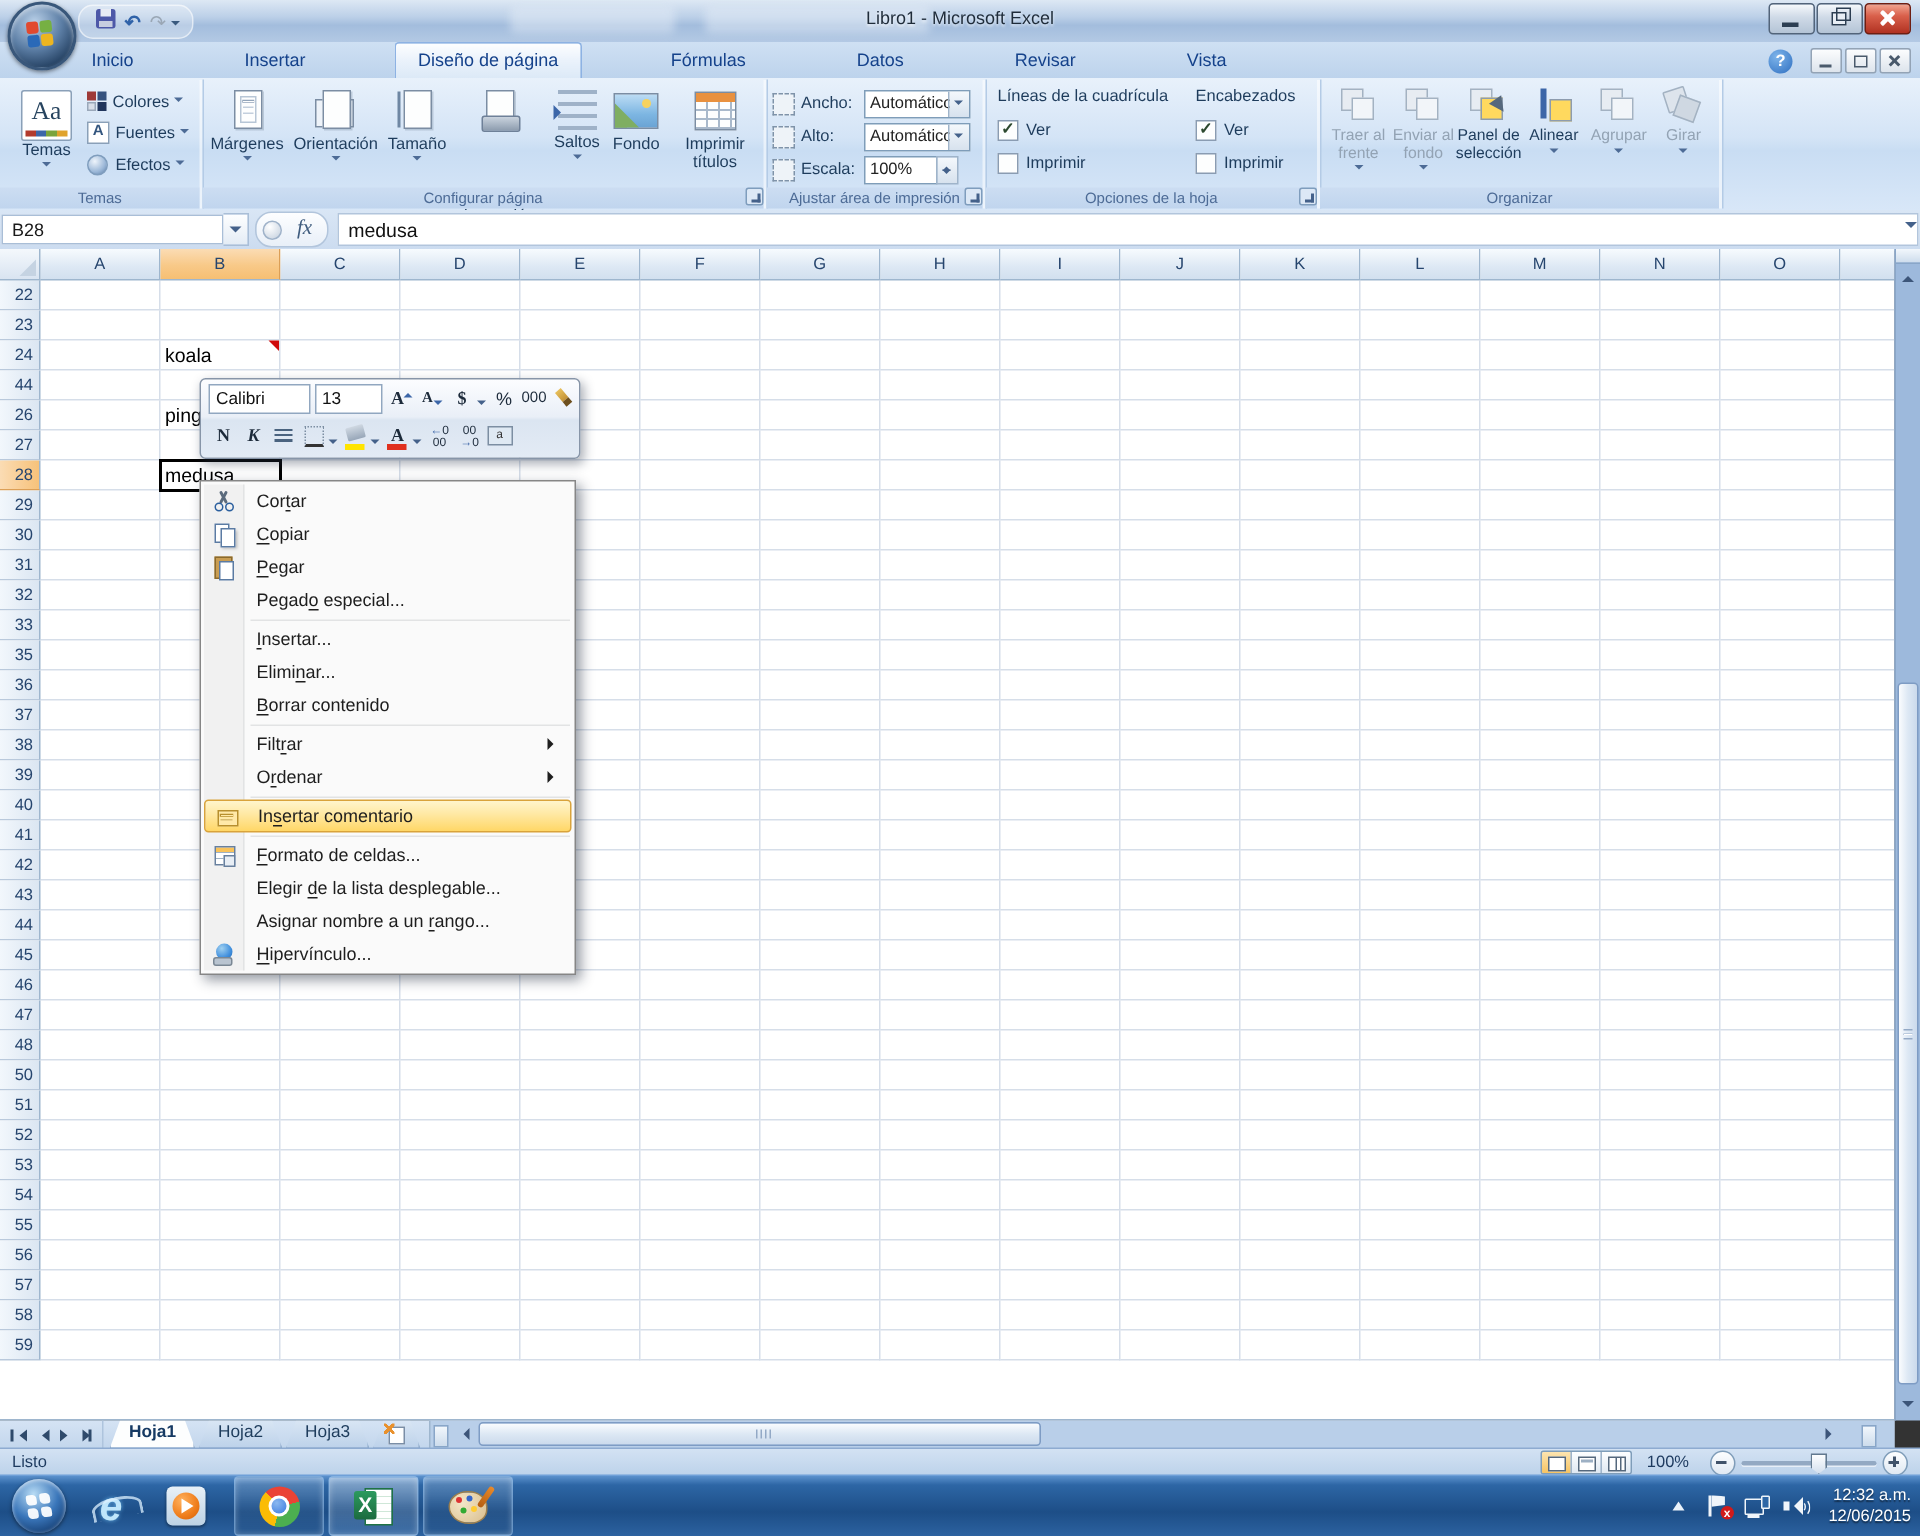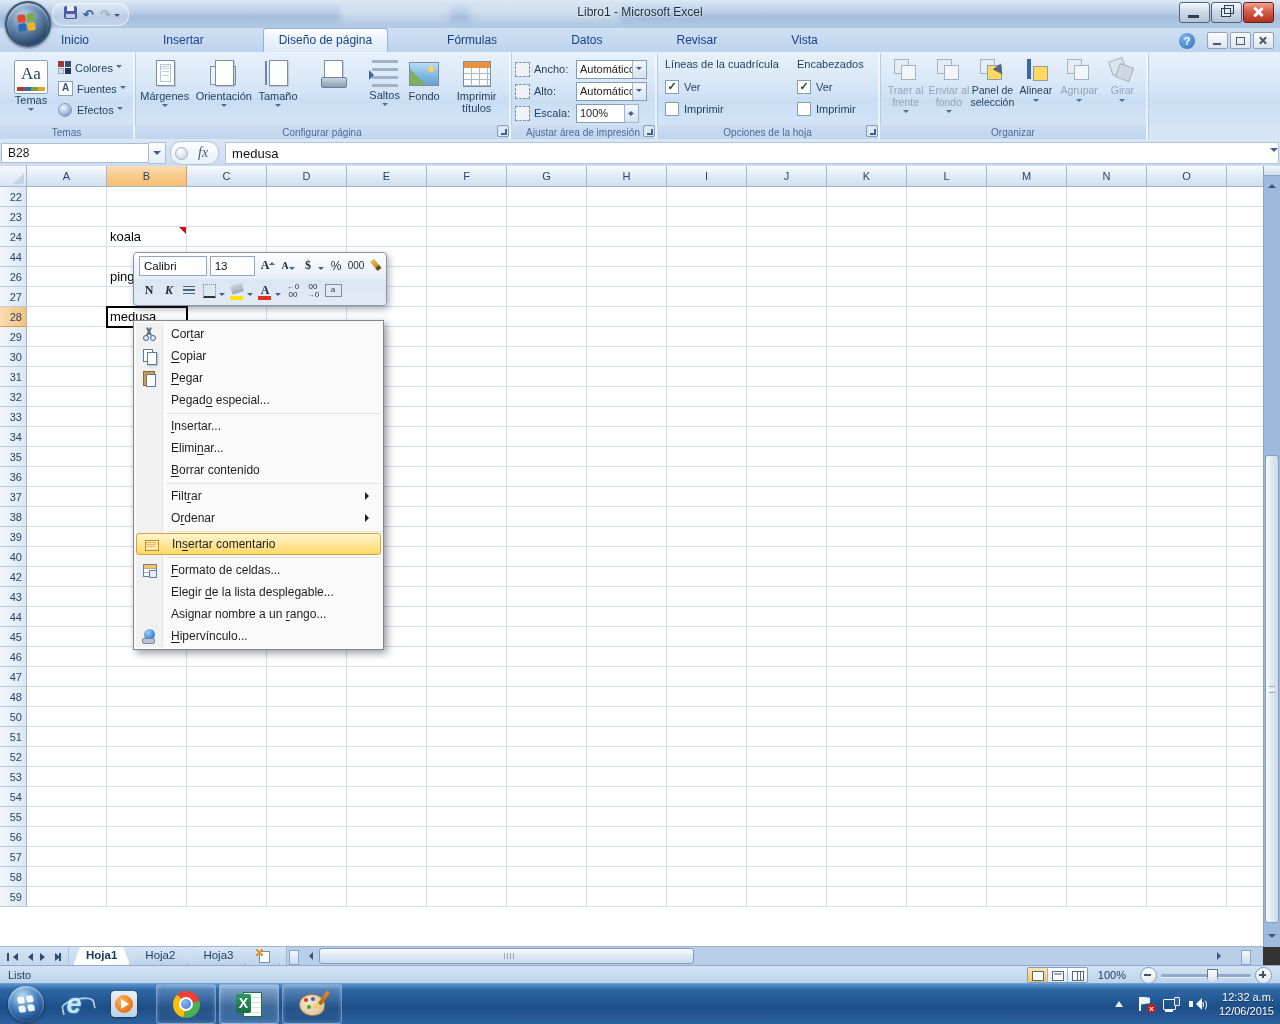--- a/index.html
+++ b/index.html
@@ -879,39 +879,20 @@
           <div class="cell"></div>
           <div class="cell"></div>
           <div class="cell"></div>
           <div class="cell"></div>
           <div class="cell"></div>
           <div class="cell"></div>
           <div class="cell"></div>
           <div class="cell partial"></div>
         </div>
         <div class="grow">
-          <div class="rowh">34</div>
-          <div class="cell"></div>
-          <div class="cell"></div>
-          <div class="cell"></div>
-          <div class="cell"></div>
-          <div class="cell"></div>
-          <div class="cell"></div>
-          <div class="cell"></div>
-          <div class="cell"></div>
-          <div class="cell"></div>
-          <div class="cell"></div>
-          <div class="cell"></div>
-          <div class="cell"></div>
-          <div class="cell"></div>
-          <div class="cell"></div>
-          <div class="cell"></div>
-          <div class="cell partial"></div>
-        </div>
-        <div class="grow">
           <div class="rowh">35</div>
           <div class="cell"></div>
           <div class="cell"></div>
           <div class="cell"></div>
           <div class="cell"></div>
           <div class="cell"></div>
           <div class="cell"></div>
           <div class="cell"></div>
           <div class="cell"></div>
           <div class="cell"></div>
@@ -994,20 +975,39 @@
           <div class="cell"></div>
           <div class="cell"></div>
           <div class="cell"></div>
           <div class="cell"></div>
           <div class="cell"></div>
           <div class="cell"></div>
           <div class="cell partial"></div>
         </div>
         <div class="grow">
           <div class="rowh">40</div>
+          <div class="cell"></div>
+          <div class="cell"></div>
+          <div class="cell"></div>
+          <div class="cell"></div>
+          <div class="cell"></div>
+          <div class="cell"></div>
+          <div class="cell"></div>
+          <div class="cell"></div>
+          <div class="cell"></div>
+          <div class="cell"></div>
+          <div class="cell"></div>
+          <div class="cell"></div>
+          <div class="cell"></div>
+          <div class="cell"></div>
+          <div class="cell"></div>
+          <div class="cell partial"></div>
+        </div>
+        <div class="grow">
+          <div class="rowh">41</div>
           <div class="cell"></div>
           <div class="cell"></div>
           <div class="cell"></div>
           <div class="cell"></div>
           <div class="cell"></div>
           <div class="cell"></div>
           <div class="cell"></div>
           <div class="cell"></div>
           <div class="cell"></div>
           <div class="cell"></div>

